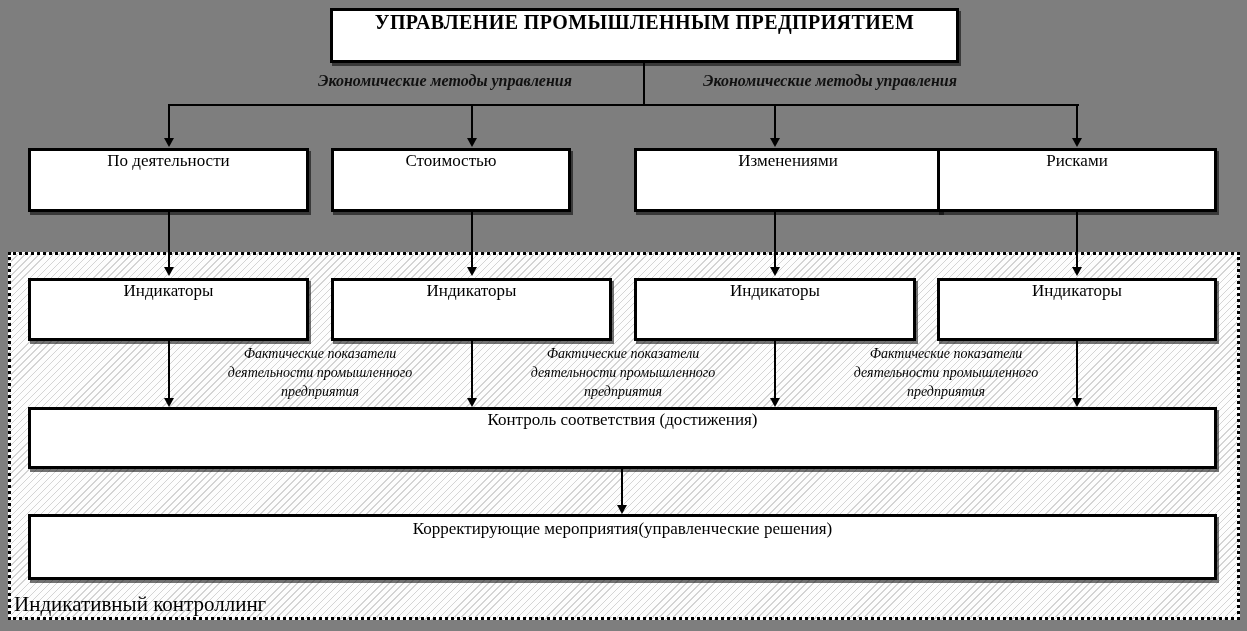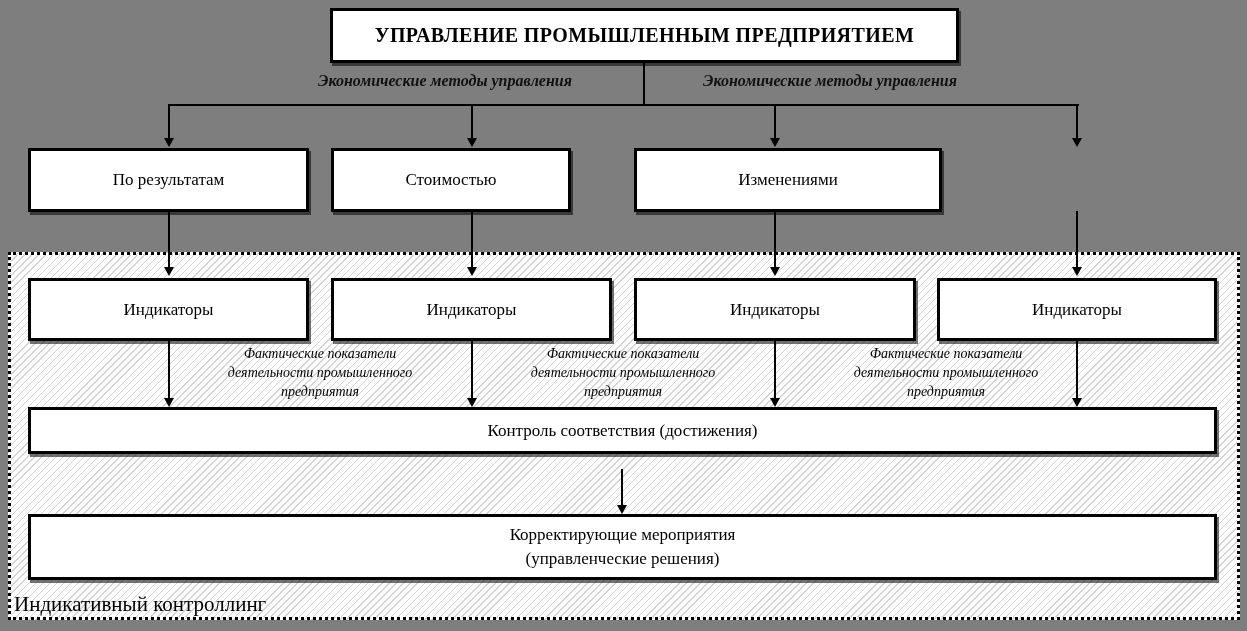--- a/index.html
+++ b/index.html
@@ -21,34 +21,34 @@
     background-image:repeating-linear-gradient(135deg, rgba(0,0,0,0) 0px, rgba(0,0,0,0) 4px, #d4d4d4 4px, #d4d4d4 5px);
     z-index:1;
   }
   
   .box{
     position:absolute;
     box-sizing:border-box;
     background:#fff;
     border:3px solid #000;
     box-shadow:2px 3px 0 rgba(0,0,0,0.55);
-    display:flex;align-items:center;justify-content:center;
+    display:flex;align-items:flex-start;justify-content:center;
     text-align:center;
     font-size:17px;
     z-index:3;
   }
   .title-box{
     left:330px;top:8px;width:629px;height:55px;
     font-weight:bold;font-size:20px;letter-spacing:0.4px;
   }
   .mbox{top:148px;height:64px;}
   .ibox{top:278px;height:63px;}
   .wide{left:28px;width:1189px;}
-  .control-box{top:407px;height:47px;}
-  .corrective-box{top:514px;height:66px;flex-direction:column;line-height:24px;}
+  .control-box{top:407px;height:62px;}
+  .corrective-box{top:514px;height:66px;flex-direction:row;line-height:24px;}
   
   .vline{position:absolute;width:2px;background:#000;z-index:2;}
   .hline{position:absolute;height:2px;background:#000;z-index:2;}
   .ahead{
     position:absolute;width:0;height:0;z-index:2;
     border-left:5px solid transparent;
     border-right:5px solid transparent;
     border-top:9px solid #000;
   }
   
@@ -88,27 +88,30 @@
   <div class="vline" style="left:168px;top:105px;height:33px"></div>
   <div class="ahead" style="left:164px;top:138px"></div>
   <div class="vline" style="left:471px;top:105px;height:33px"></div>
   <div class="ahead" style="left:467px;top:138px"></div>
   <div class="vline" style="left:774px;top:105px;height:33px"></div>
   <div class="ahead" style="left:770px;top:138px"></div>
   <div class="vline" style="left:1076px;top:105px;height:33px"></div>
   <div class="ahead" style="left:1072px;top:138px"></div>
 
   <div class="box mbox" style="left:28px;width:281px">
-    <span>По результатам</span>
+    <span>По деятельности</span>
   </div>
   <div class="box mbox" style="left:331px;width:240px">
     <span>Стоимостью</span>
   </div>
   <div class="box mbox" style="left:634px;width:308px">
     <span>Изменениями</span>
+  </div>
+  <div class="box mbox" style="left:937px;width:280px">
+    <span>Рисками</span>
   </div>
 
   <div class="vline" style="left:168px;top:211px;height:57px"></div>
   <div class="ahead" style="left:164px;top:267px"></div>
   <div class="vline" style="left:471px;top:211px;height:57px"></div>
   <div class="ahead" style="left:467px;top:267px"></div>
   <div class="vline" style="left:774px;top:211px;height:57px"></div>
   <div class="ahead" style="left:770px;top:267px"></div>
   <div class="vline" style="left:1076px;top:211px;height:57px"></div>
   <div class="ahead" style="left:1072px;top:267px"></div>

